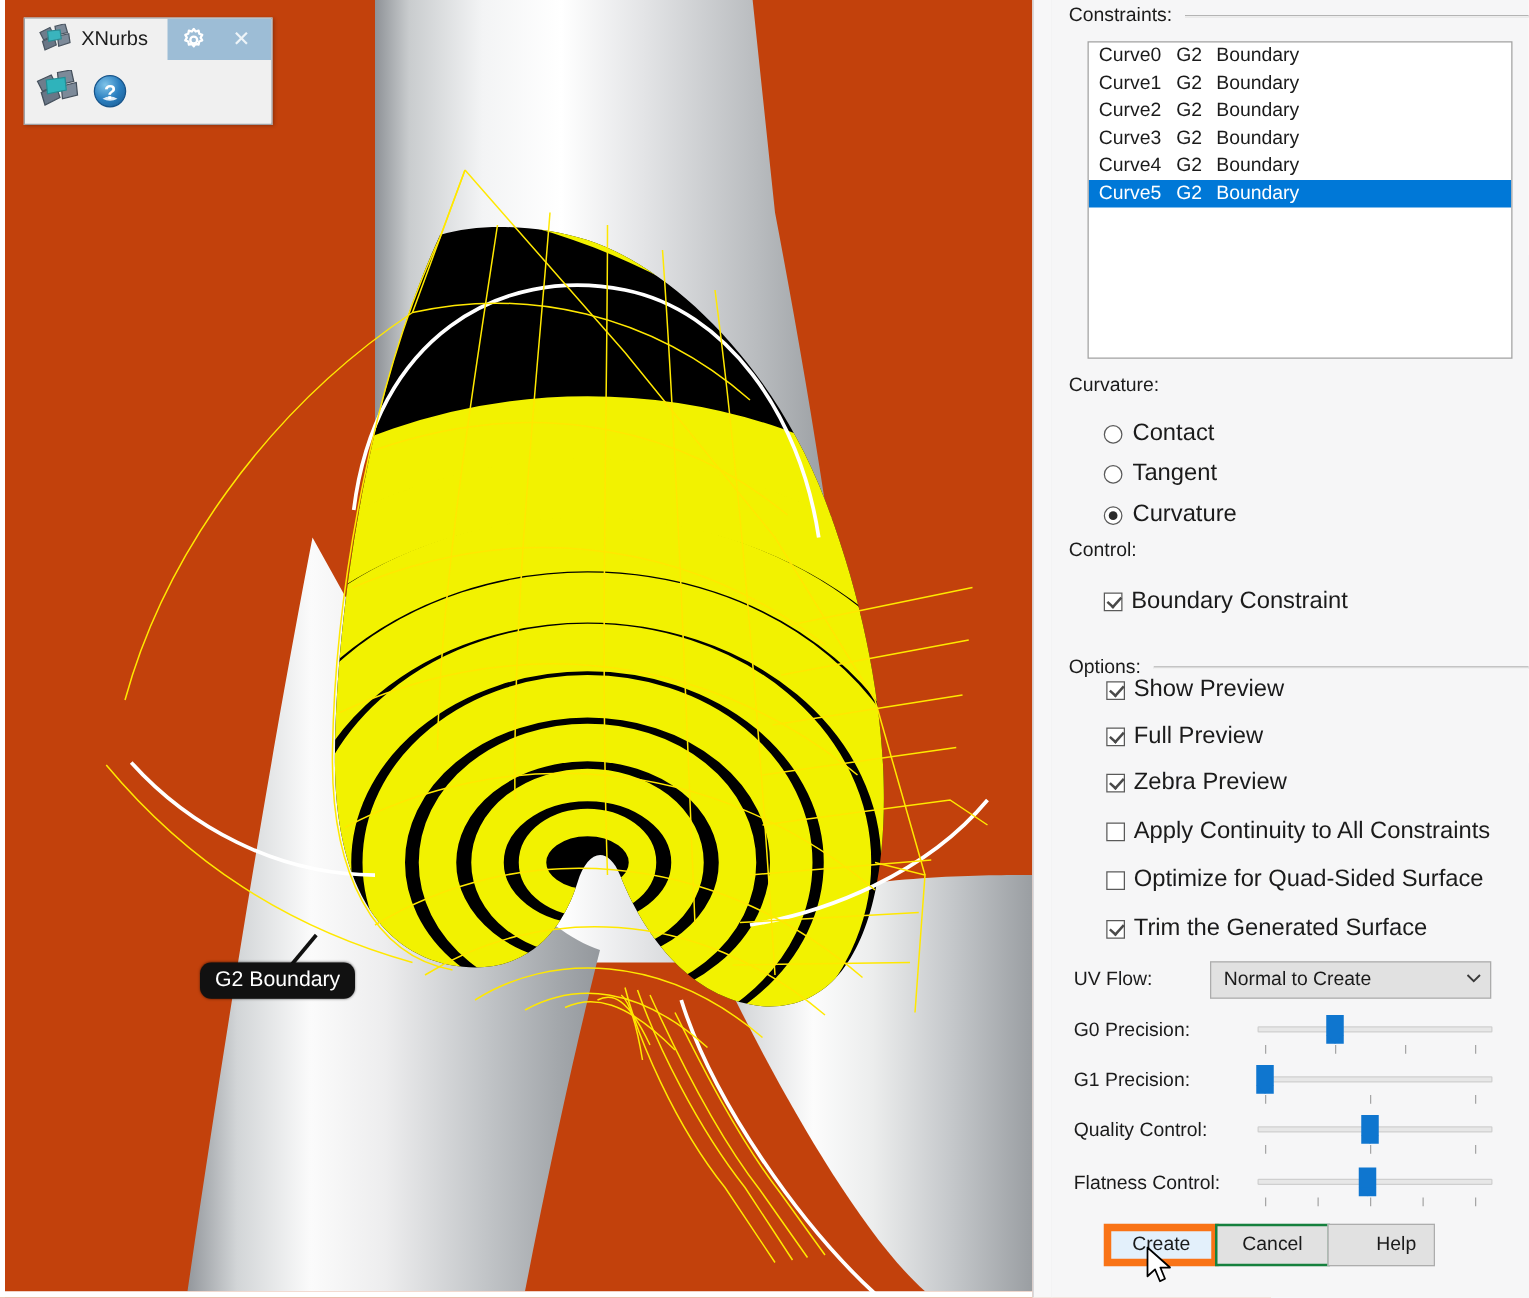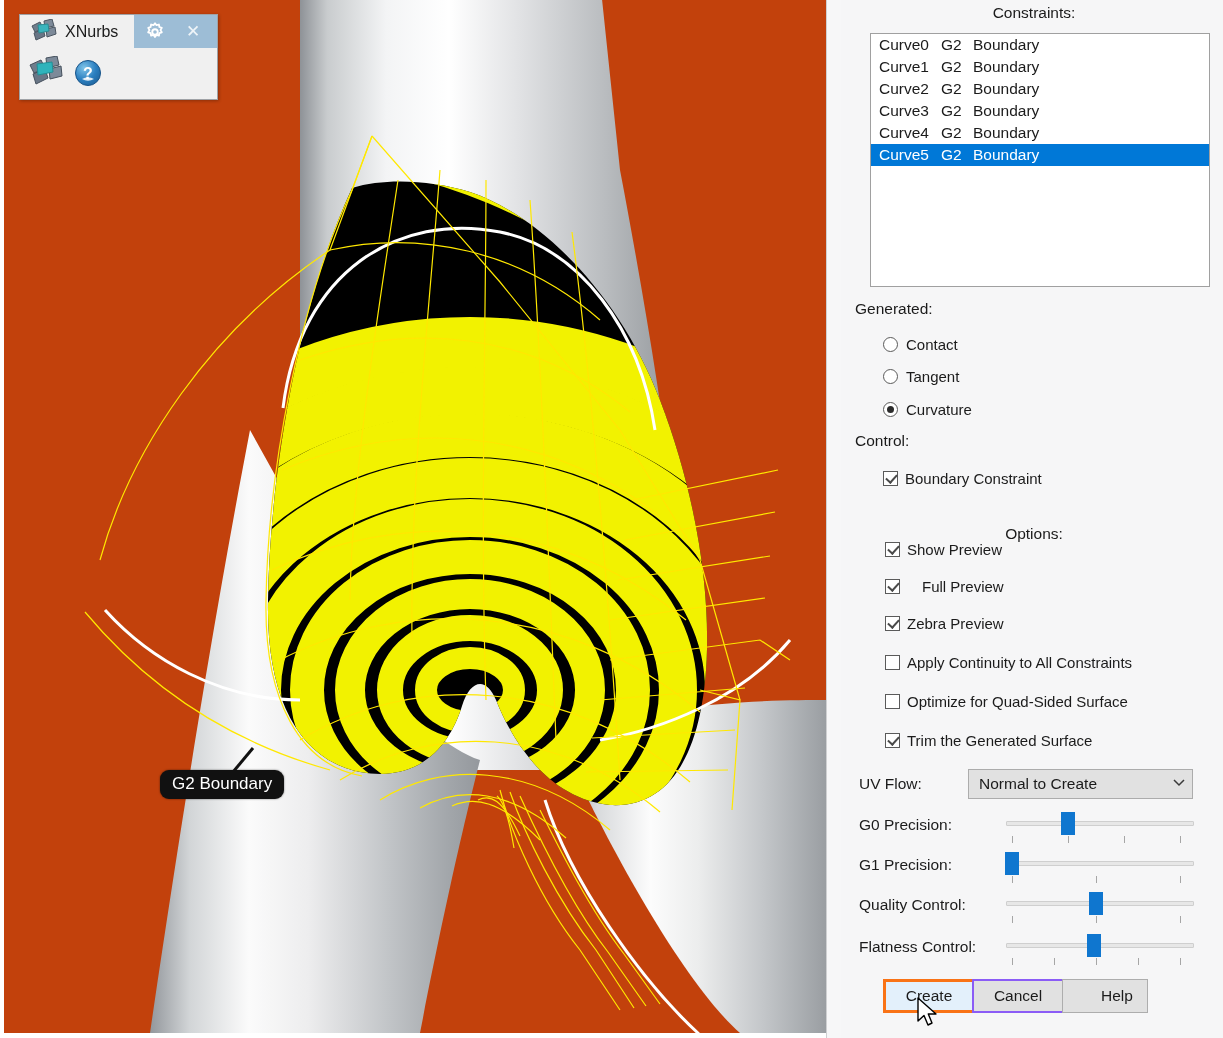--- a/index.html
+++ b/index.html
@@ -106,21 +106,21 @@
   #panel {
     position:absolute; left:841px; top:0;
     width:382px; height:1038px;
     background:#f6f6f7;
     font-size:15.5px; color:#1b1b1b;
   }
 
   .group-head {
     position:absolute;
     display:flex; align-items:center;
-    left:14px; right:0;flex-direction:column;
+    left:14px; right:0;
   }
   .group-head .g-label { white-space:nowrap; padding-right:10px; font-size:15.5px; }
   .group-head .g-rule {
     flex:1 1 auto; height:1px;
     background:#b4b4b4;
     border-bottom:1px solid #ffffff;
     margin-right:0px;
   }
 
   
@@ -172,21 +172,21 @@
   }
   .cbox.checked::after {
     content:"";
     position:absolute;
     left:4px; top:0px;
     width:5px; height:9px;
     border:solid #4a4a4a;
     border-width:0 2px 2px 0;
     transform:rotate(42deg);
   }
-  .opt-label { font-size:15px; color:#1b1b1b; }
+  .opt-label { font-size:19px; color:#1b1b1b; }
 
   
   .field-label { position:absolute; font-size:15.5px; color:#1b1b1b; white-space:nowrap; }
   .combo {
     position:absolute;
     width:225px; height:30px;
     background:#e1e1e1;
     border:1px solid #acacac;
     display:flex; align-items:center;
     box-sizing:border-box;
@@ -224,22 +224,22 @@
   
   .btn {
     position:absolute;
     height:34px;
     display:flex; align-items:center; justify-content:center;
     font-size:15.5px; color:#1b1b1b;
     box-sizing:border-box;
     background:#e1e1e1;
     border:1px solid #adadad;
   }
-  .btn.hover { background:#e3f0fb; border:3px solid #f97316; }
-  .btn.focus { border:2px solid #8b5cf6; }
+  .btn.hover { background:#e3f0fb; border:6px solid #f97316; }
+  .btn.focus { border:2px solid #15803d; }
 </style>
 </head>
 <body>
 
 <div id="app">
 
   <div id="viewport">
     <svg id="viewport-svg" viewBox="0 0 826 1038" preserveAspectRatio="none">
       <defs>
         <linearGradient id="tubeUpper" x1="0" y1="0" x2="1" y2="0">
@@ -448,21 +448,21 @@
         <span class="lc-cont">G2</span>
         <span class="lc-type">Boundary</span>
       </div>
       <div class="list-row selected">
         <span class="lc-name">Curve5</span>
         <span class="lc-cont">G2</span>
         <span class="lc-type">Boundary</span>
       </div>
     </div>
 
-    <div class="field-label" style="left:14px; top:300px;">Generated:</div>
+    <div class="field-label" style="left:14px; top:300px;">Curvature:</div>
 
     <div class="opt-row" style="left:42px; top:336px;">
       <span class="radio"></span>
       <span class="opt-label">Contact</span>
     </div>
     <div class="opt-row" style="left:42px; top:368px;">
       <span class="radio"></span>
       <span class="opt-label">Tangent</span>
     </div>
     <div class="opt-row" style="left:42px; top:401px;">
@@ -479,21 +479,21 @@
 
     <div class="group-head" style="top:525px;">
       <span class="g-label">Options:</span>
       <span class="g-rule"></span>
     </div>
 
     <div class="opt-row" style="left:44px; top:541px;">
       <span class="cbox checked"></span>
       <span class="opt-label">Show Preview</span>
     </div>
-    <div class="opt-row" style="left:44px; top:578px;gap:15px;">
+    <div class="opt-row" style="left:44px; top:578px;">
       <span class="cbox checked"></span>
       <span class="opt-label">Full Preview</span>
     </div>
     <div class="opt-row" style="left:44px; top:615px;justify-content:space-between;">
       <span class="cbox checked"></span>
       <span class="opt-label">Zebra Preview</span>
     </div>
     <div class="opt-row" style="left:44px; top:654px;">
       <span class="cbox"></span>
       <span class="opt-label">Apply Continuity to All Constraints</span>

